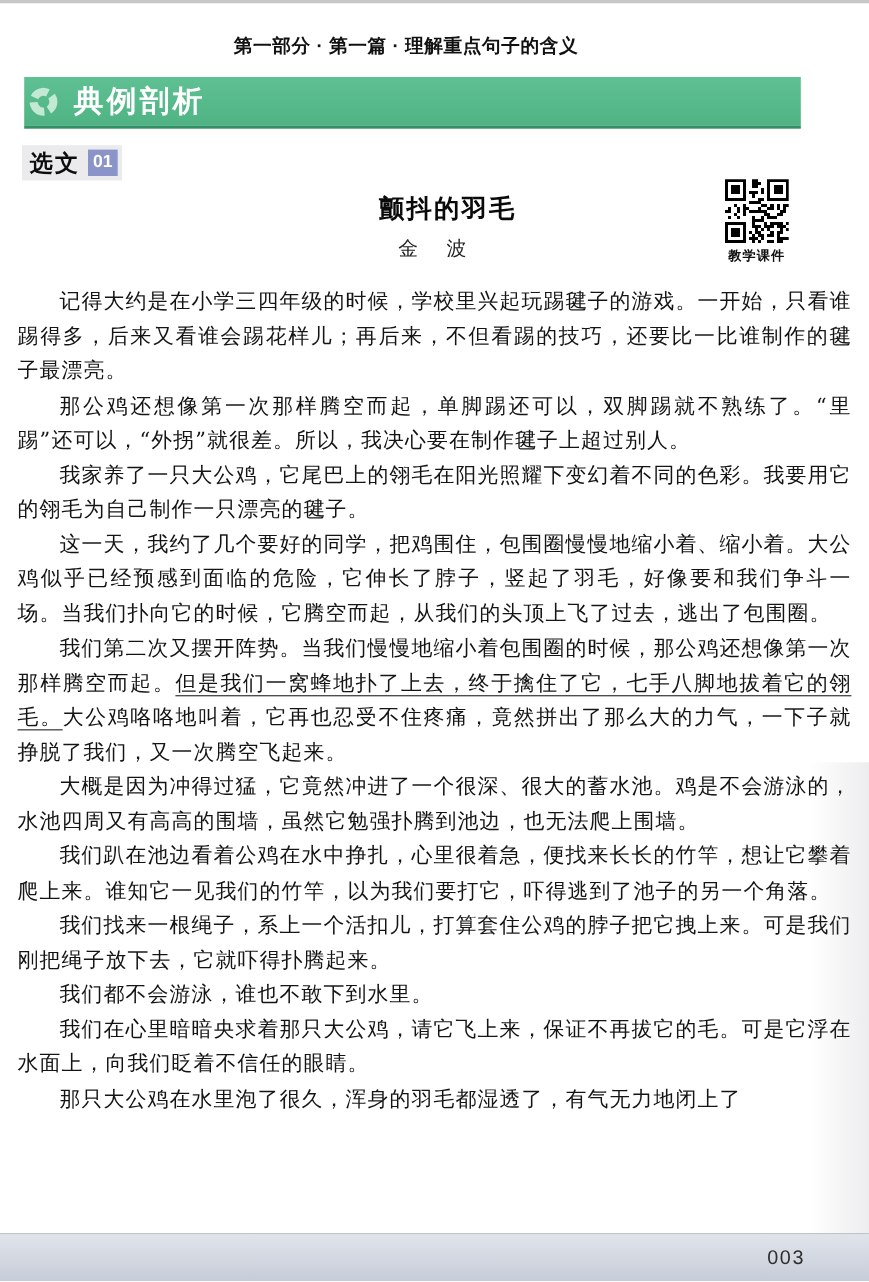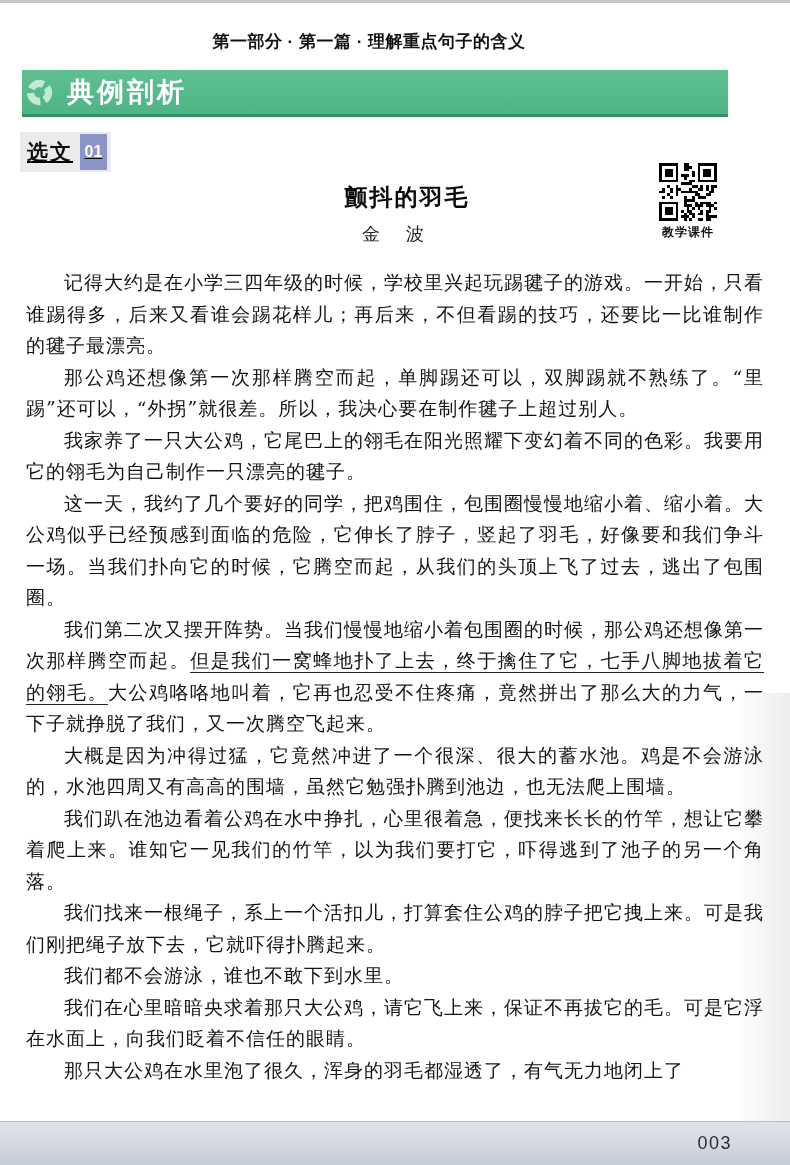--- a/index.html
+++ b/index.html
@@ -43,32 +43,31 @@
     font-size: 27px;
     letter-spacing: 3px;
   }
   
   .selection-label {
     margin: 15px 0 0 20px;
     display: inline-flex;
     align-items: center;
     background: #ebebee;
     padding: 2px 4px 2px 7px;
-    text-decoration: underline;
   }
   .selection-prefix {
     font-weight: bold;
     font-size: 21px;
     color: #0d0d0d;
     letter-spacing: 2px;
   }
   .selection-number {
     margin-left: 7px;
     width: 27px;
-    height: 36px;
+    height: 24px;
     background: #8a94c8;
     color: #ffffff;
     font-family: "Liberation Sans", "DejaVu Sans", sans-serif;
     font-weight: bold;
     font-size: 16px;
     display: inline-flex;
     align-items: center;
     justify-content: center;
   }
   
@@ -99,21 +98,21 @@
     margin-top: 3px;
     font-size: 12px;
     font-weight: bold;
     color: #111111;
     letter-spacing: 1px;
     white-space: nowrap;
   }
   
   .article-body {
     margin-top: 21px;
-    padding: 0 26px;
+    padding: 0 16px;
     font-size: 19px;
     line-height: 31.5px;
     color: #141414;
     text-align: justify;
     letter-spacing: 1px;
   }
   .article-body p { text-indent: 2em; }
   .u-line {
     text-decoration: underline;
     text-underline-offset: 5px;

